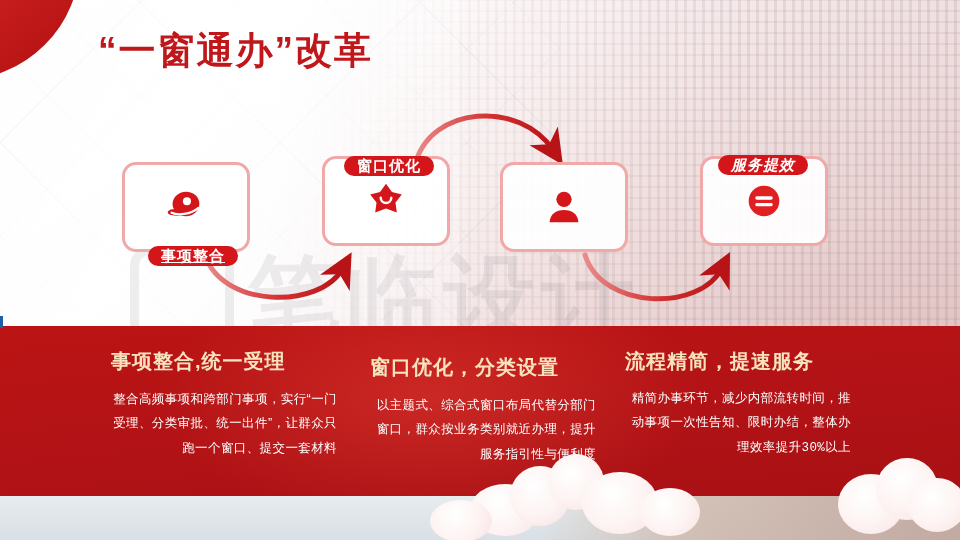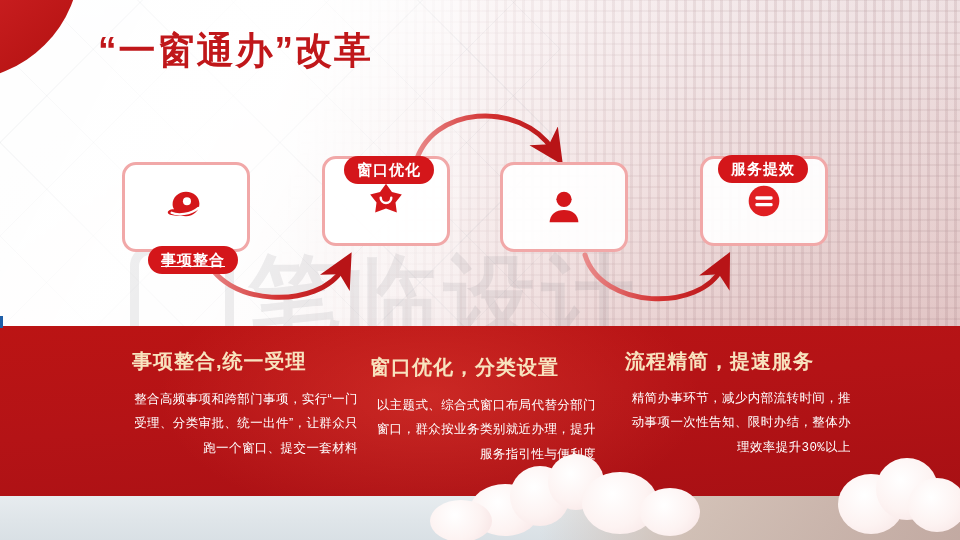--- a/index.html
+++ b/index.html
@@ -66,34 +66,34 @@
   .cards{position:absolute;left:0;top:0;width:960px;height:330px;}
   .card{
     position:absolute;width:128px;height:90px;
     background:rgba(255,255,255,.93);
     border:3px solid #f1a8a8;border-radius:14px;
     box-sizing:border-box;
     display:flex;align-items:center;justify-content:center;
   }
   .card .icon{width:46px;height:46px;display:block;}
   .badge{
-    position:absolute;height:28px;padding:0 13px;
+    position:absolute;height:20px;padding:0 13px;
     background:#d4161a;border-radius:16px;color:#fff;
     font-size:15px;font-weight:bold;letter-spacing:1px;
     display:flex;align-items:center;justify-content:center;
     white-space:nowrap;
   }
   .c1{left:122px;top:162px;}
   .b1{left:148px;top:246px;text-decoration:underline;}
   .c2{left:322px;top:156px;}
   .b2{left:344px;top:156px;}
   .c3{left:500px;top:162px;}
   .b3{left:528px;top:233px;}
   .c4{left:700px;top:156px;}
-  .b4{left:718px;top:155px;}
+  .b4{left:718px;top:155px;font-style:italic;}
 
   .arrows{position:absolute;left:0;top:0;width:960px;height:330px;pointer-events:none;}
 
   
   .panel{
     position:absolute;left:0;top:326px;width:960px;height:170px;
     background:linear-gradient(175deg,#bb1414 0%,#b41316 45%,#a81014 100%);
     overflow:hidden;
   }
   .panel-glow{
@@ -104,21 +104,21 @@
   .col{position:absolute;top:22px;width:226px;}
   .col h3{
     margin:0 0 12px 0;font-size:20px;font-weight:bold;
     color:#f8e3bf;letter-spacing:1px;white-space:nowrap;
   }
   .col p{
     margin:0;font-size:12.5px;line-height:1.95;color:#ffffff;
     letter-spacing:.4px;
     text-align:right;
   }
-  .col1{left:132px;}
+  .col1{left:111px;}
   .col2{left:370px;margin-top:6px;}
   .col3{left:625px;font-family:Liberation Mono, monospace;}
 
   
   .bottom{
     position:absolute;left:0;top:496px;width:960px;height:44px;
     background:linear-gradient(180deg,#e7ecef 0%,#dfe5e9 55%,#d9e0e5 100%);
     overflow:hidden;
   }
   .bottom-photo{

